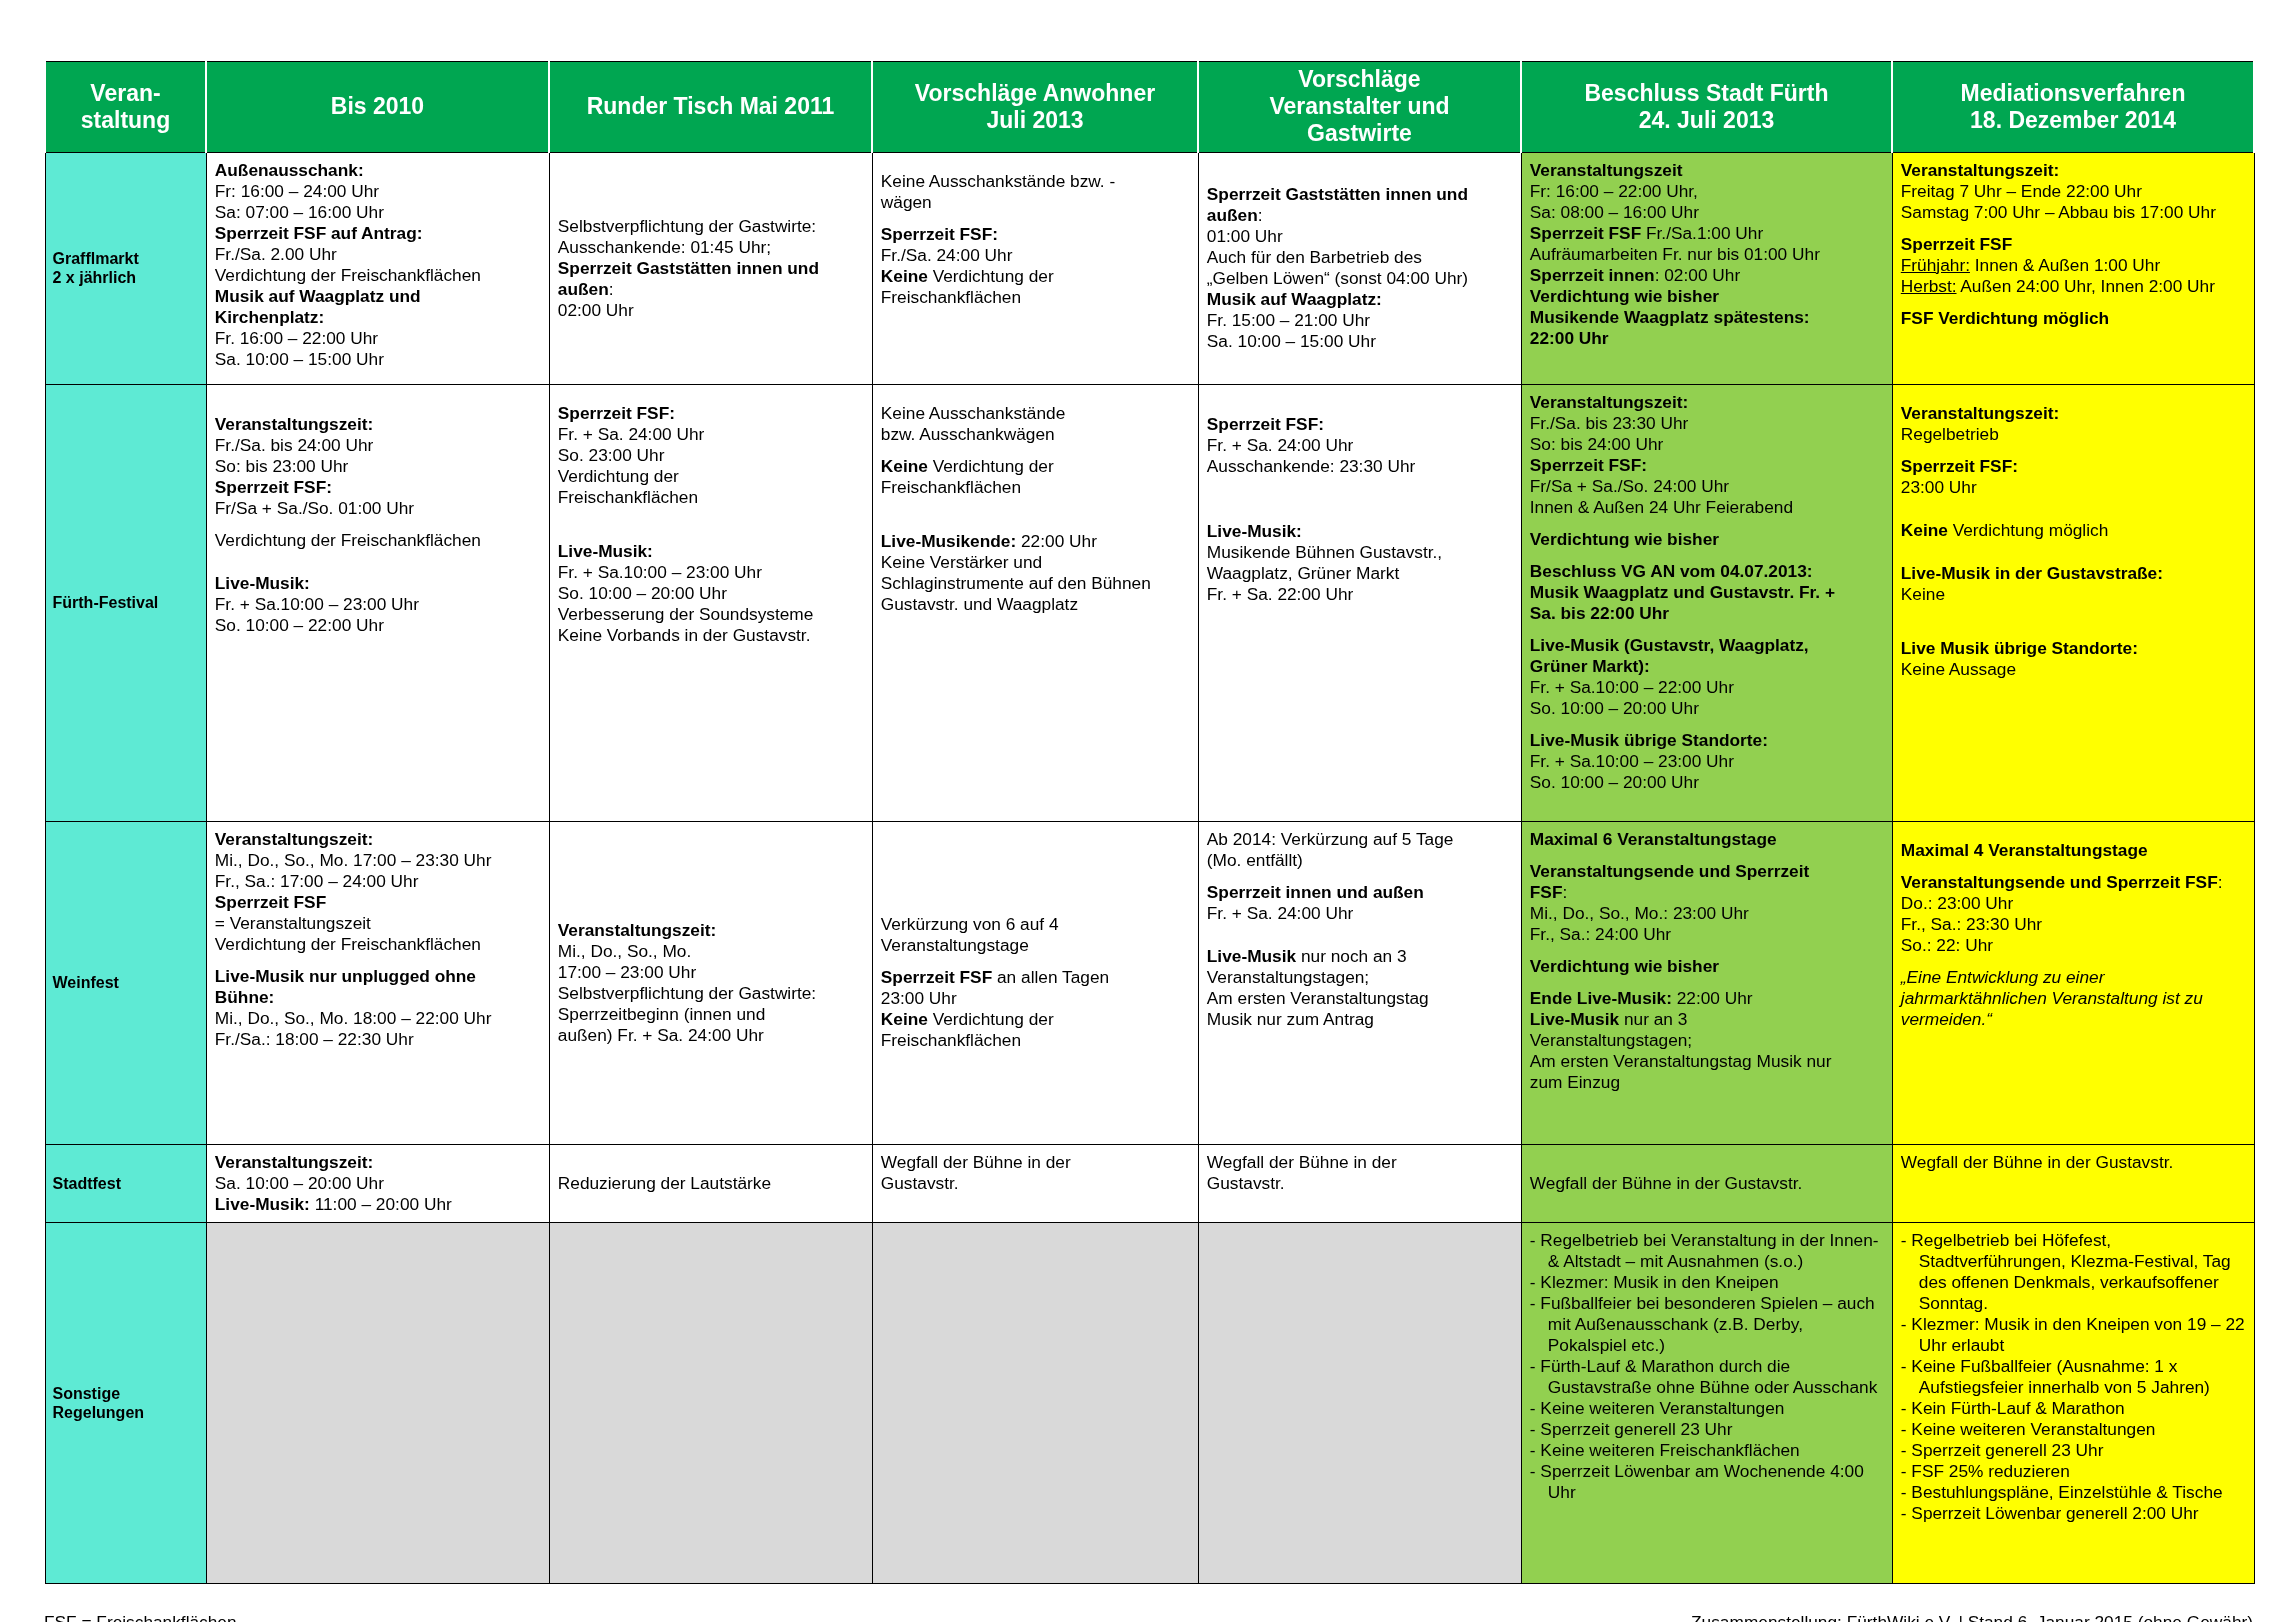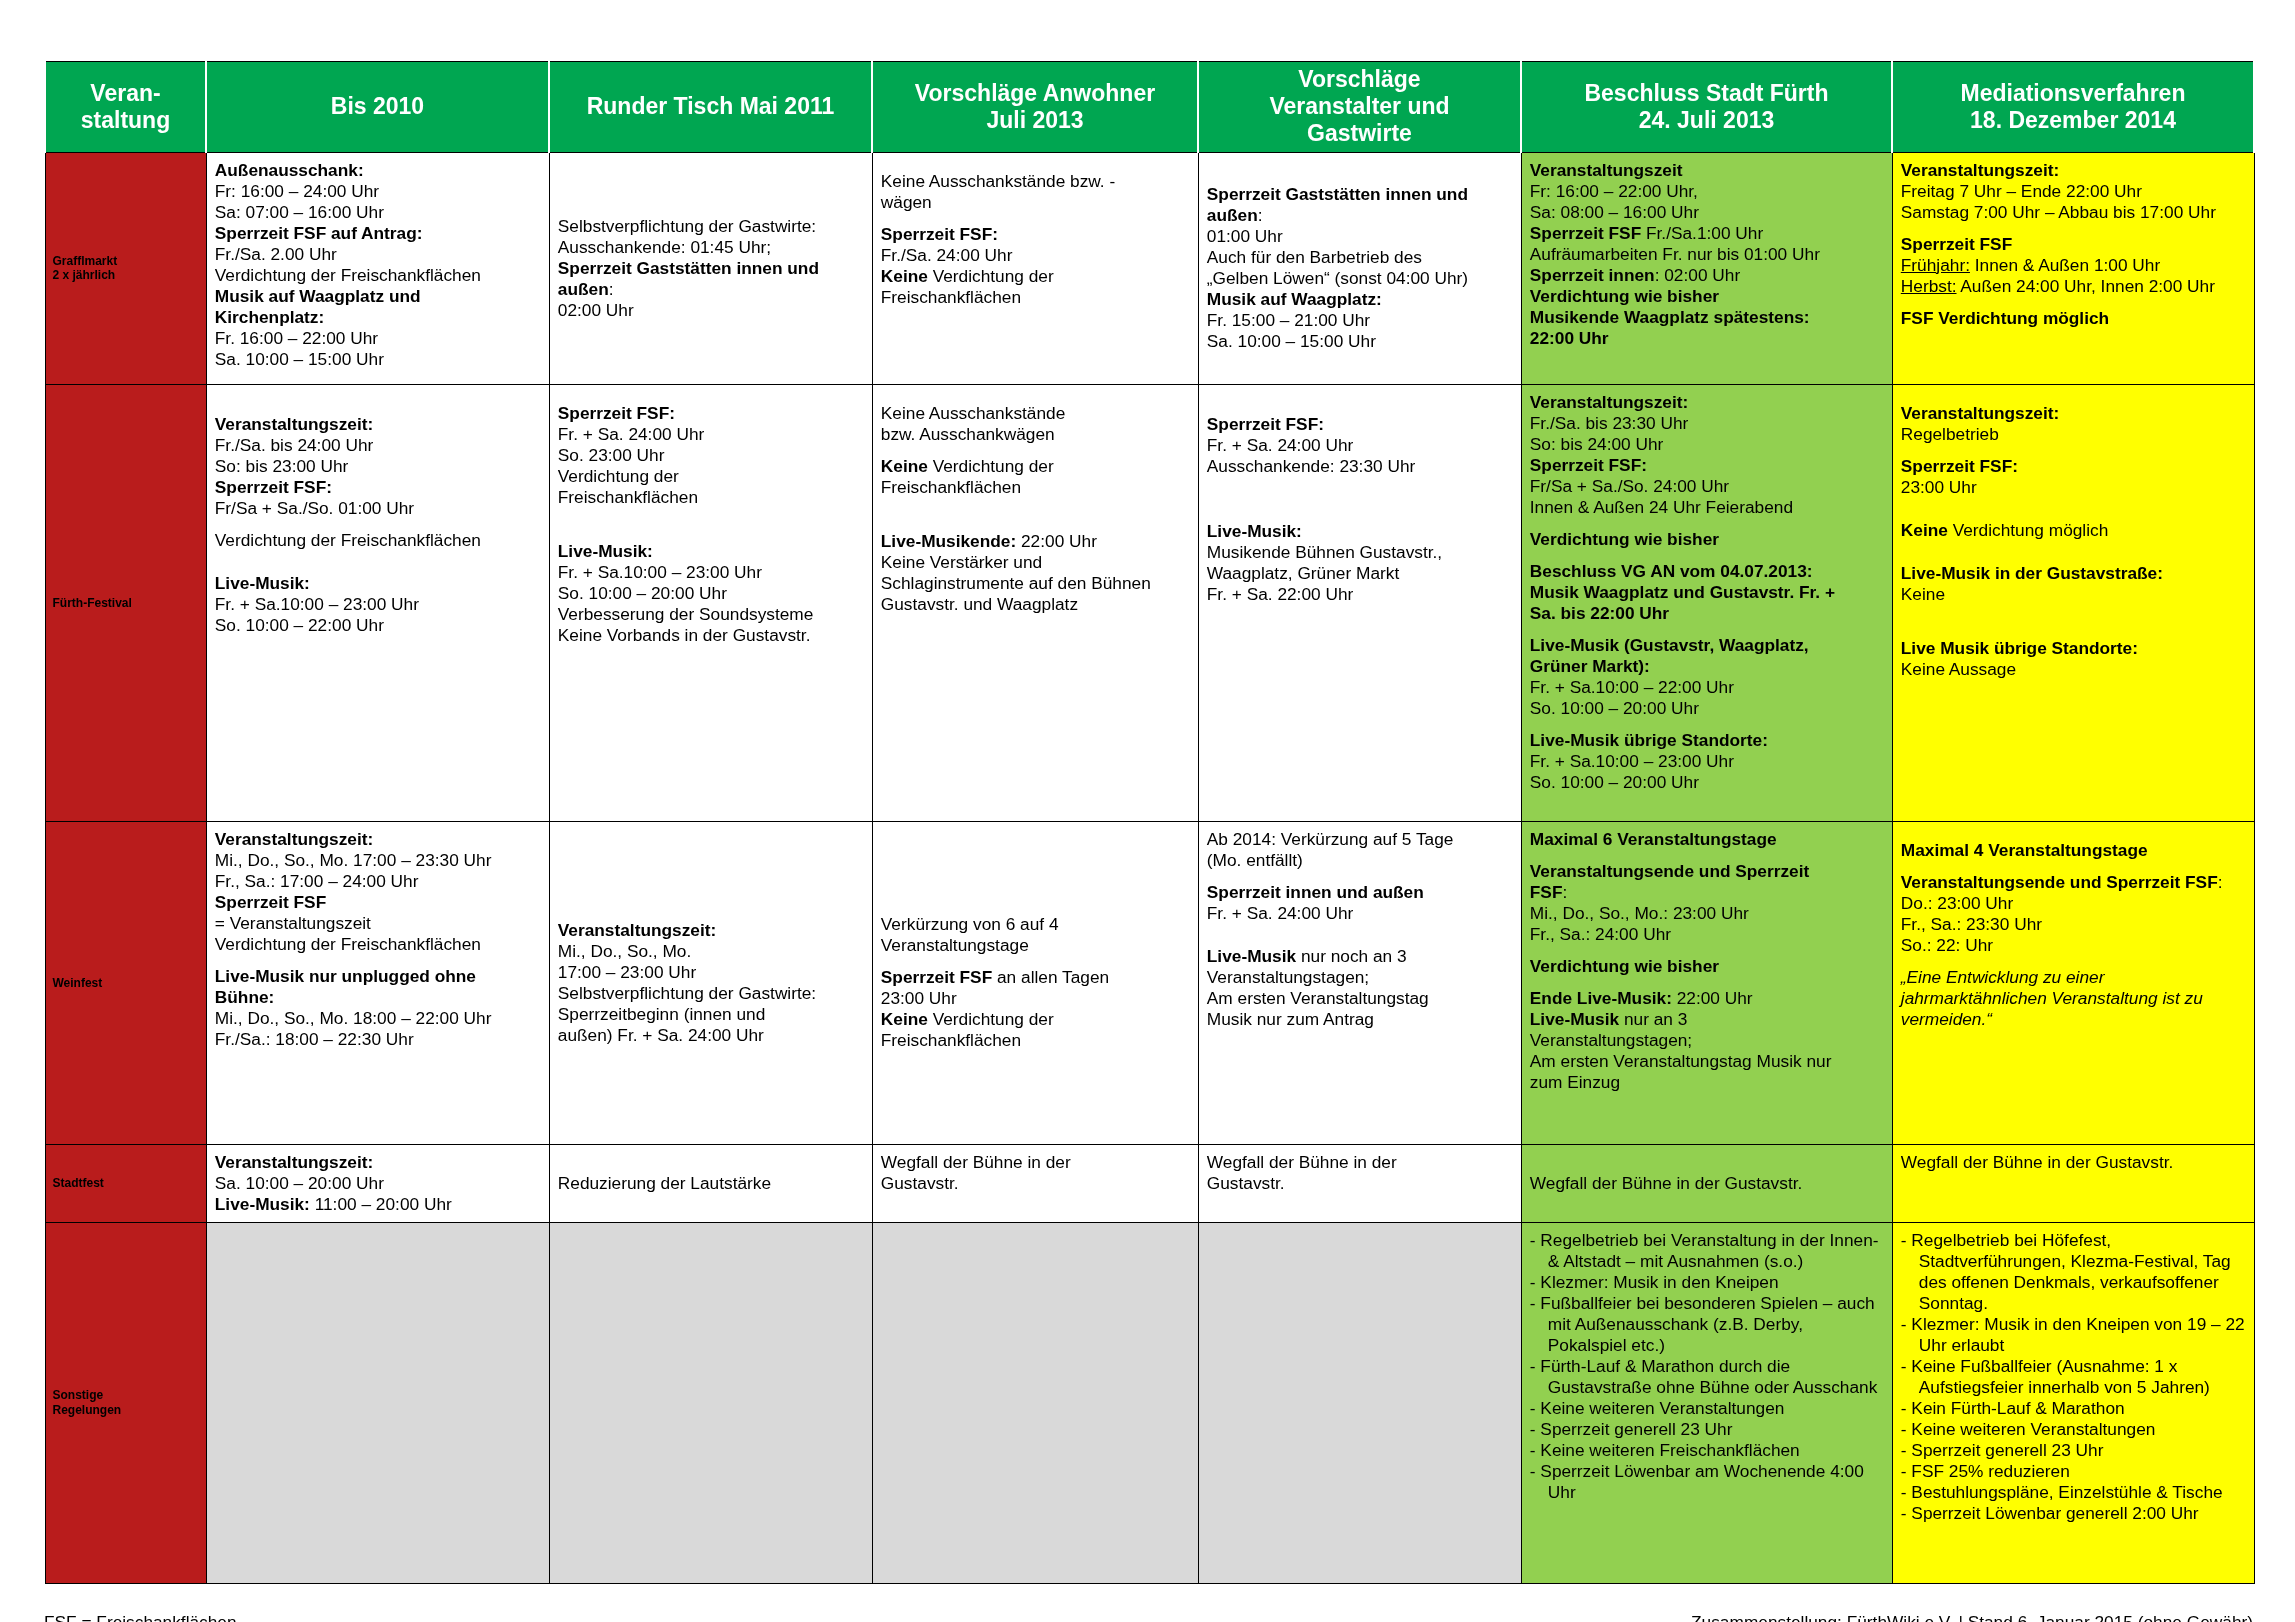--- a/index.html
+++ b/index.html
@@ -41,24 +41,24 @@
   td {
     border: 1.4px solid #000;
     vertical-align: top;
     padding: 7px 8.3px;
     font-size: 17.3px;
   }
   td.rowlabel {
     font-weight: bold;
     vertical-align: middle;
     white-space: pre-line;
-    font-size: 12px;
+    font-size: 16px;
     padding: 4.2px 7px;
     line-height: 1.2;
-    background: #b91c1c;
+    background: #5eead4;
   }
   td.vm { vertical-align: middle; }
   td.bg-w  { background: #ffffff; }
   td.bg-g  { background: var(--decision-green, #92D050); }
   td.bg-y  { background: var(--mediation-yellow, #FFFF00); }
   td.bg-gr { background: var(--empty-gray, #D9D9D9); }
   .ln { line-height: 21px; min-height: 21px; }
   .gap { height: 11px; }
   .b { font-weight: bold; }
   .u { text-decoration: underline; margin-top: 23px; }

